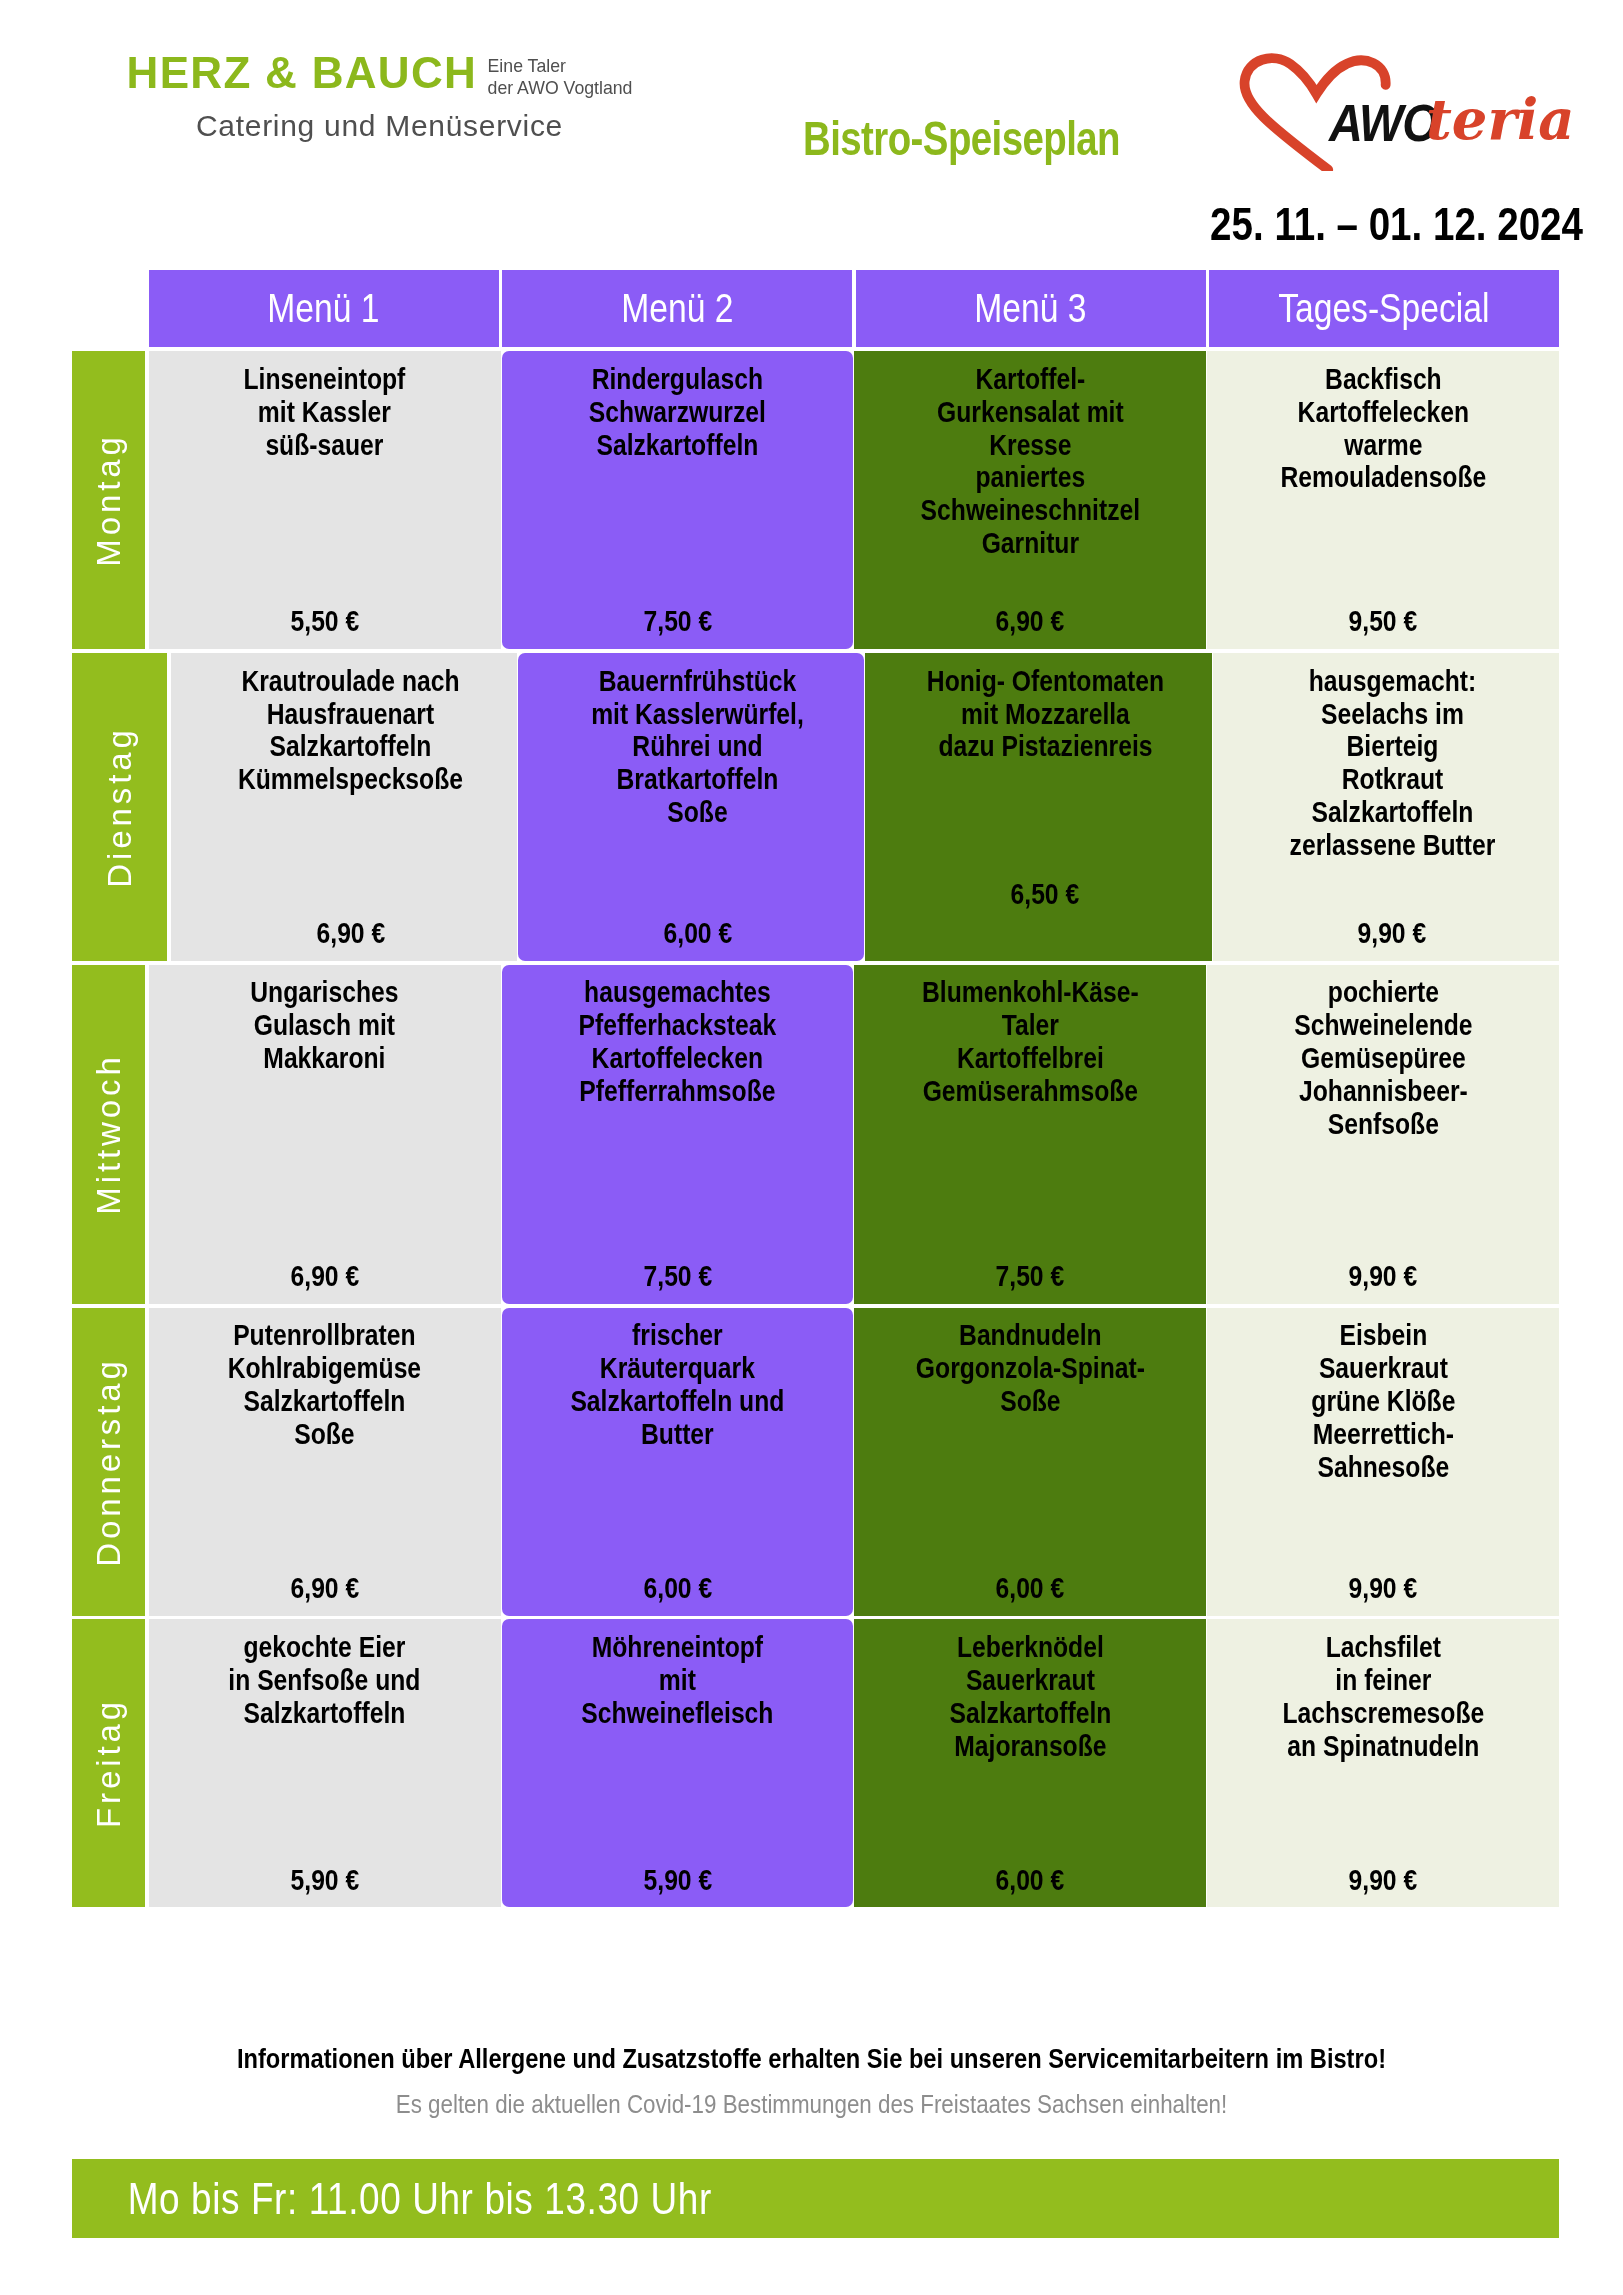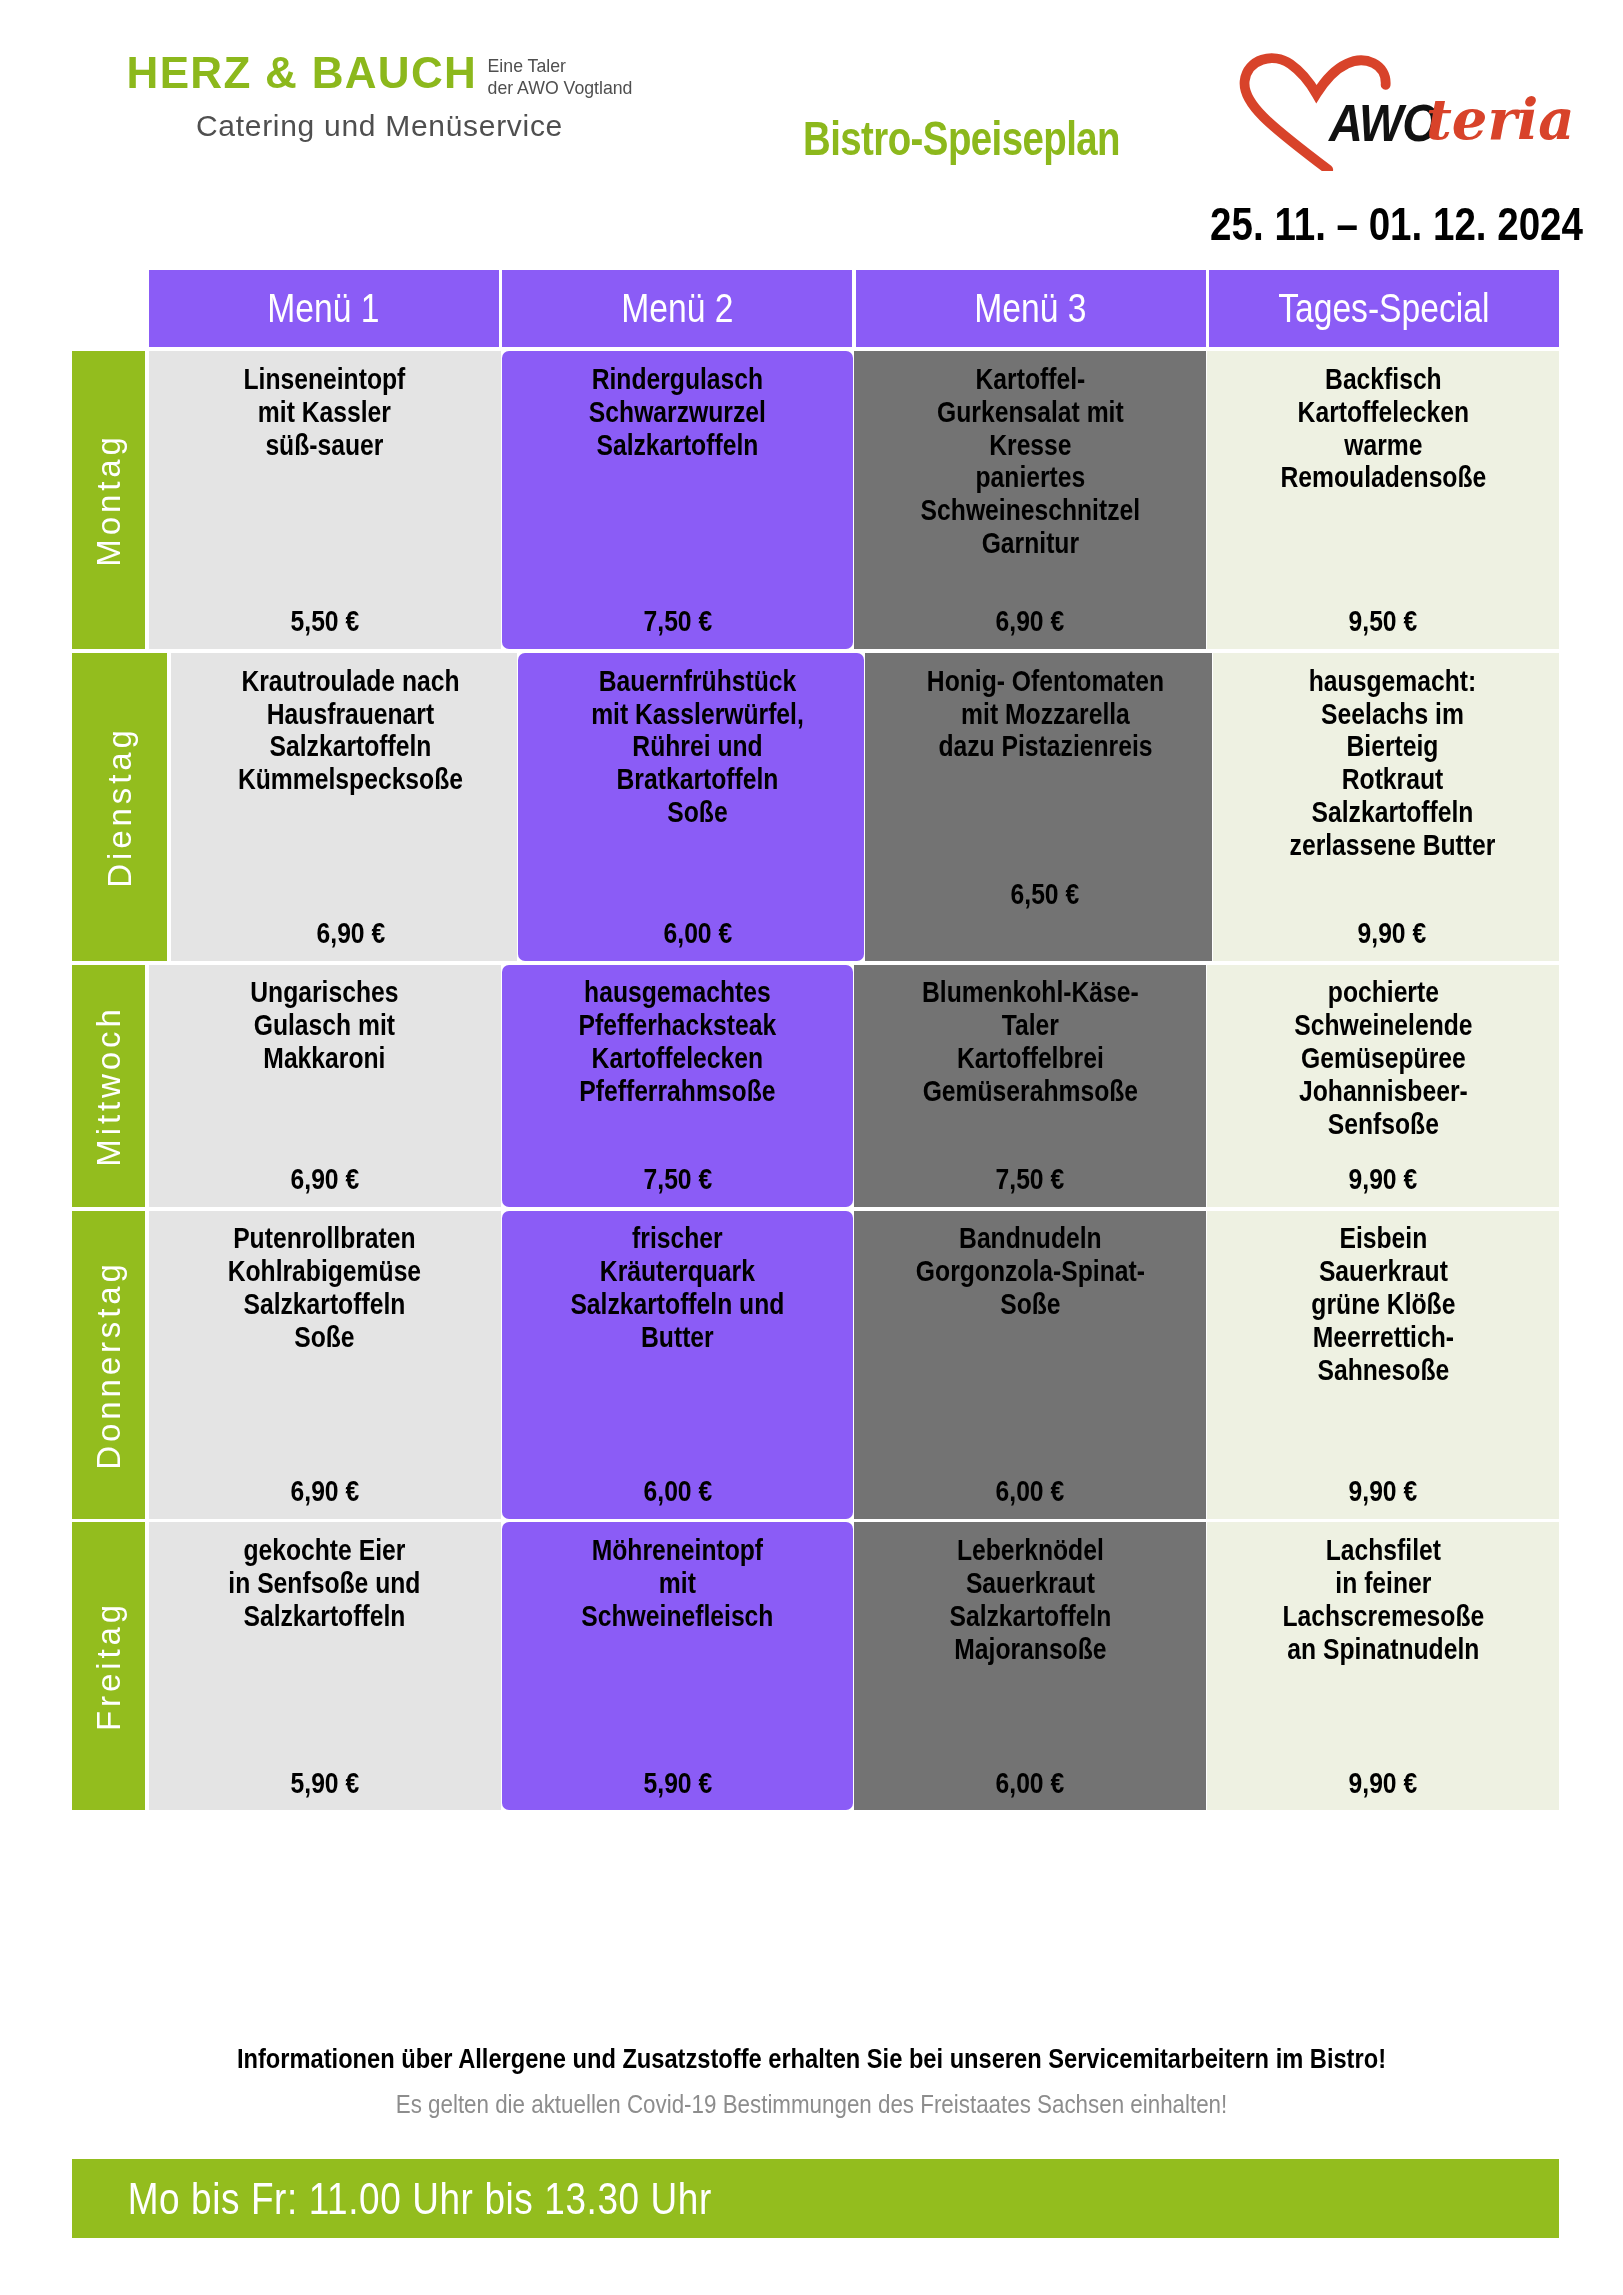--- a/index.html
+++ b/index.html
@@ -99,21 +99,21 @@
   .cells{display:flex;gap:1px;flex:1;}
   .cell{
     flex:1;position:relative;
     display:flex;flex-direction:column;
     align-items:center;
     padding:11.8px 9.2px 10.5px 9.2px;
     box-sizing:border-box;
   }
   .cell.c1{background:#e4e4e4;}
   .cell.c2{background:#8b5cf6;border-radius:7px;}
-  .cell.c3{background:#737373;}
+  .cell.c3{background:#4d7c0f;}
   .cell.c4{background:#eef1e2;}
 
   .dish{
     font-size:29.4px;font-weight:bold;color:#000;
     line-height:1.12;text-align:center;
     transform:scaleX(.84);transform-origin:center top;
     width:119%;
   }
   .dish div{white-space:nowrap;}
   .price{
@@ -121,21 +121,21 @@
     font-size:29.4px;font-weight:bold;color:#000;
     text-align:center;
     transform:scaleX(.84);
     white-space:nowrap;
   }
   .price.raised{margin-top:auto;margin-bottom:39px;}
 
   
   .r0 .cells .cell, .r0 .daylabel{height:298px;}
   .r1 .cells .cell, .r1 .daylabel{height:308px;padding-left:22px;}
-  .r2 .cells .cell, .r2 .daylabel{height:242px;}
+  .r2 .cells .cell, .r2 .daylabel{height:339px;}
   .r3 .cells .cell, .r3 .daylabel{height:308px;}
   .r4 .cells .cell, .r4 .daylabel{height:288px;}
 
   
   .note1{
     position:absolute;left:0;top:2043px;width:1623px;text-align:center;
     font-size:27.5px;font-weight:bold;color:#000;
     transform:scaleX(.86);transform-origin:center;
     white-space:nowrap;
   }

